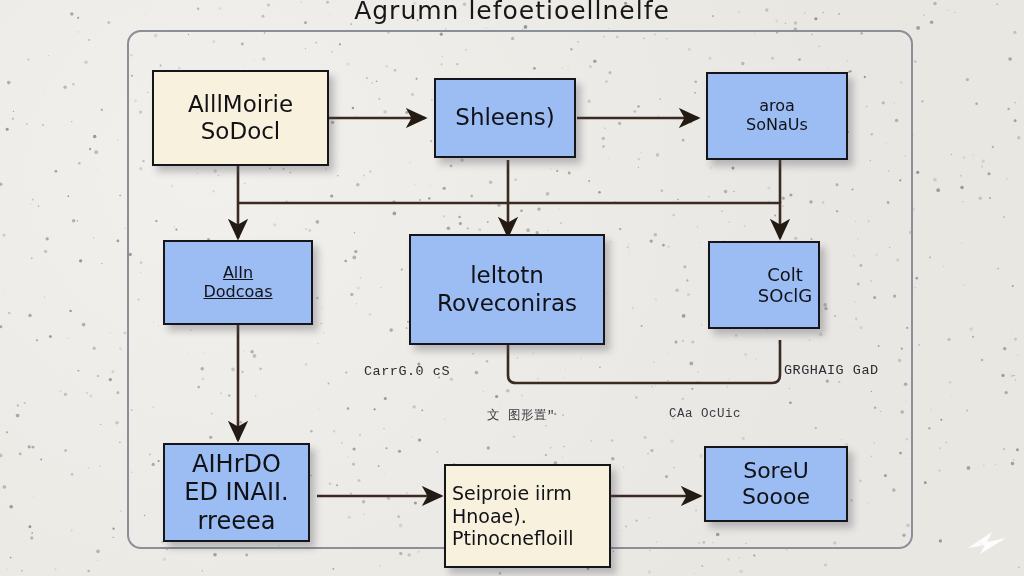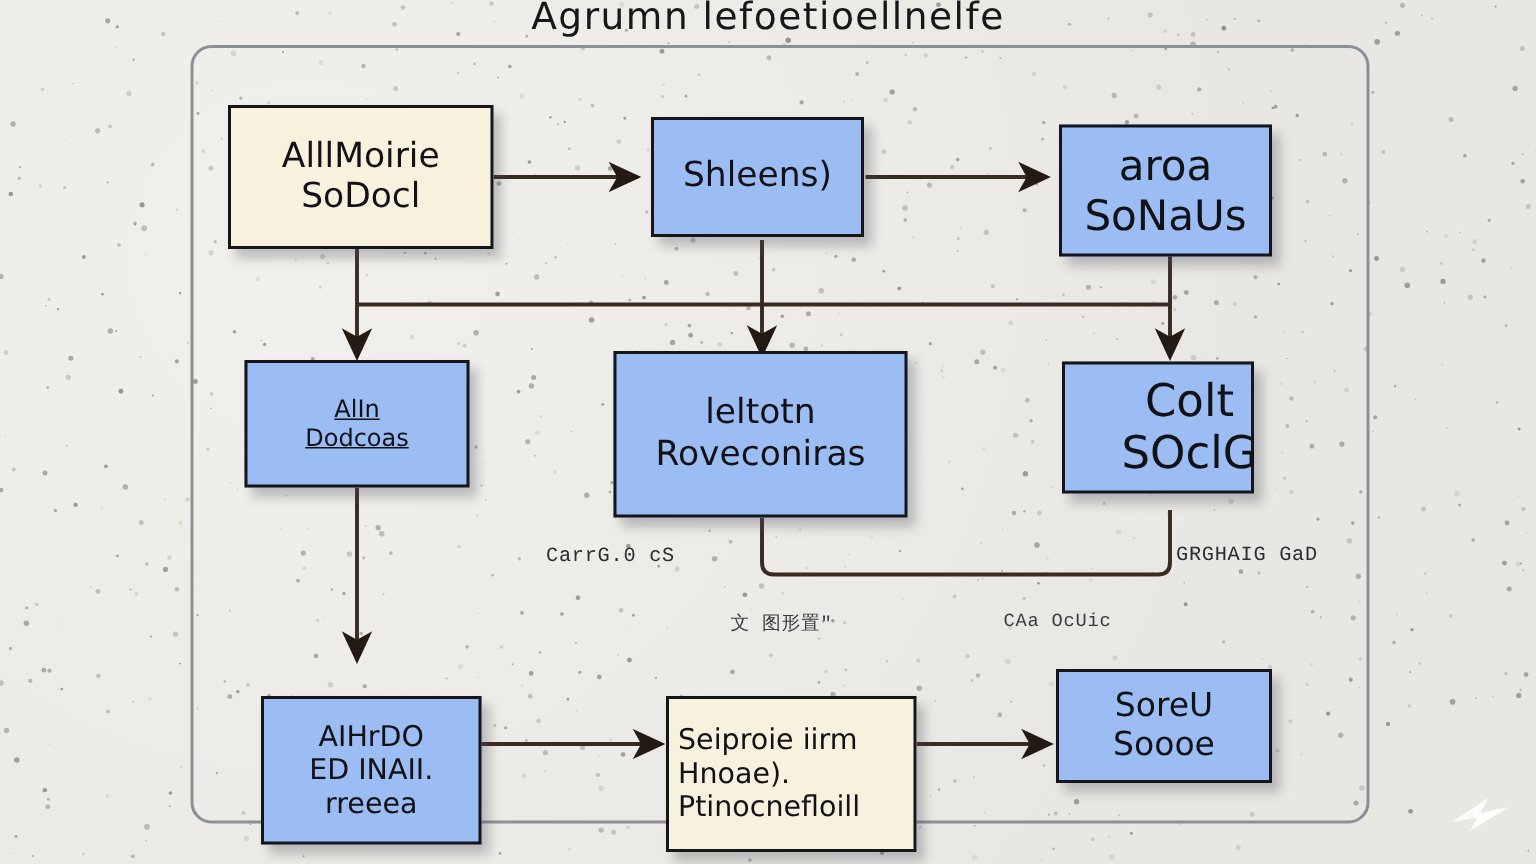--- a/index.html
+++ b/index.html
@@ -1025,41 +1025,41 @@
 
 <div class="node cream" style="left:152px;top:70px;width:177px;height:96px;font-size:23px;">
   <span class="ln">AlllMoirie</span>
   <span class="ln">SoDocl</span>
 </div>
 
 <div class="node blue" style="left:434px;top:78px;width:142px;height:80px;font-size:23px;">
   <span class="ln">Shleens)</span>
 </div>
 
-<div class="node blue" style="left:706px;top:72px;width:142px;height:88px;font-size:28px;margin-top:11px;">
+<div class="node blue" style="left:706px;top:72px;width:142px;height:88px;font-size:16px;">
   <span class="ln">aroa</span>
   <span class="ln">SoNaUs</span>
 </div>
 
 <div class="node blue" style="left:163px;top:240px;width:150px;height:85px;font-size:16px;text-decoration:underline;">
   <span class="ln">AlIn</span>
   <span class="ln">Dodcoas</span>
 </div>
 
 <div class="node blue" style="left:409px;top:234px;width:196px;height:111px;font-size:23px;">
   <span class="ln">leltotn</span>
   <span class="ln">Roveconiras</span>
 </div>
 
-<div class="node blue" style="left:708px;top:241px;width:128px;height:88px;font-size:30px;padding-left:48px;">
+<div class="node blue" style="left:708px;top:241px;width:112px;height:88px;font-size:18px;padding-left:48px;">
   <span class="ln">Colt</span>
   <span class="ln">SOclG</span>
 </div>
 
-<div class="node blue" style="left:174px;top:443px;width:147px;height:99px;font-size:19px;margin-top:21px;">
+<div class="node blue" style="left:163px;top:443px;width:147px;height:99px;font-size:24px;">
   <span class="ln">AIHrDO</span>
   <span class="ln">ED INAII.</span>
   <span class="ln">rreeea</span>
 </div>
 
 <div class="node cream" style="left:444px;top:440px;width:167px;height:104px;font-size:19px;align-items:flex-start;margin-top:24px;">
   <span class="ln">Seiproie iirm</span>
   <span class="ln">Hnoae).</span>
   <span class="ln">Ptinocnefloill</span>
 </div>

